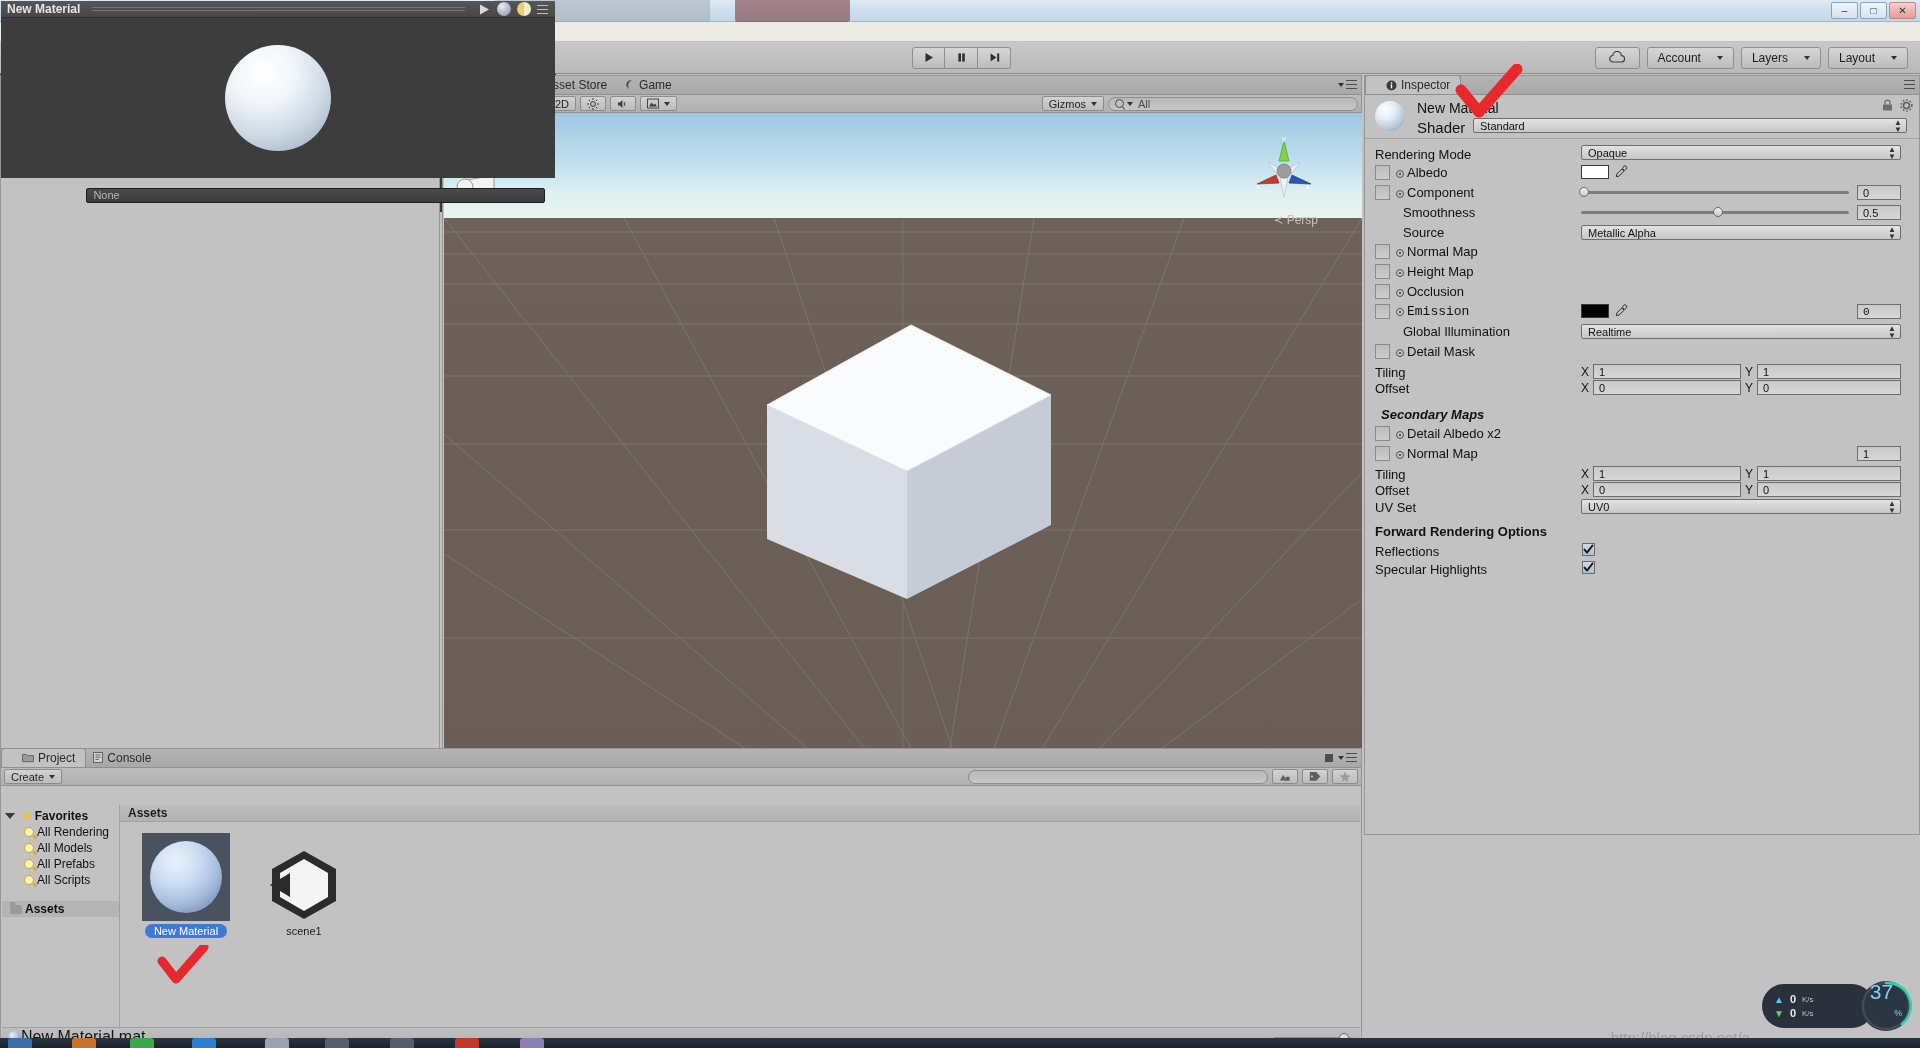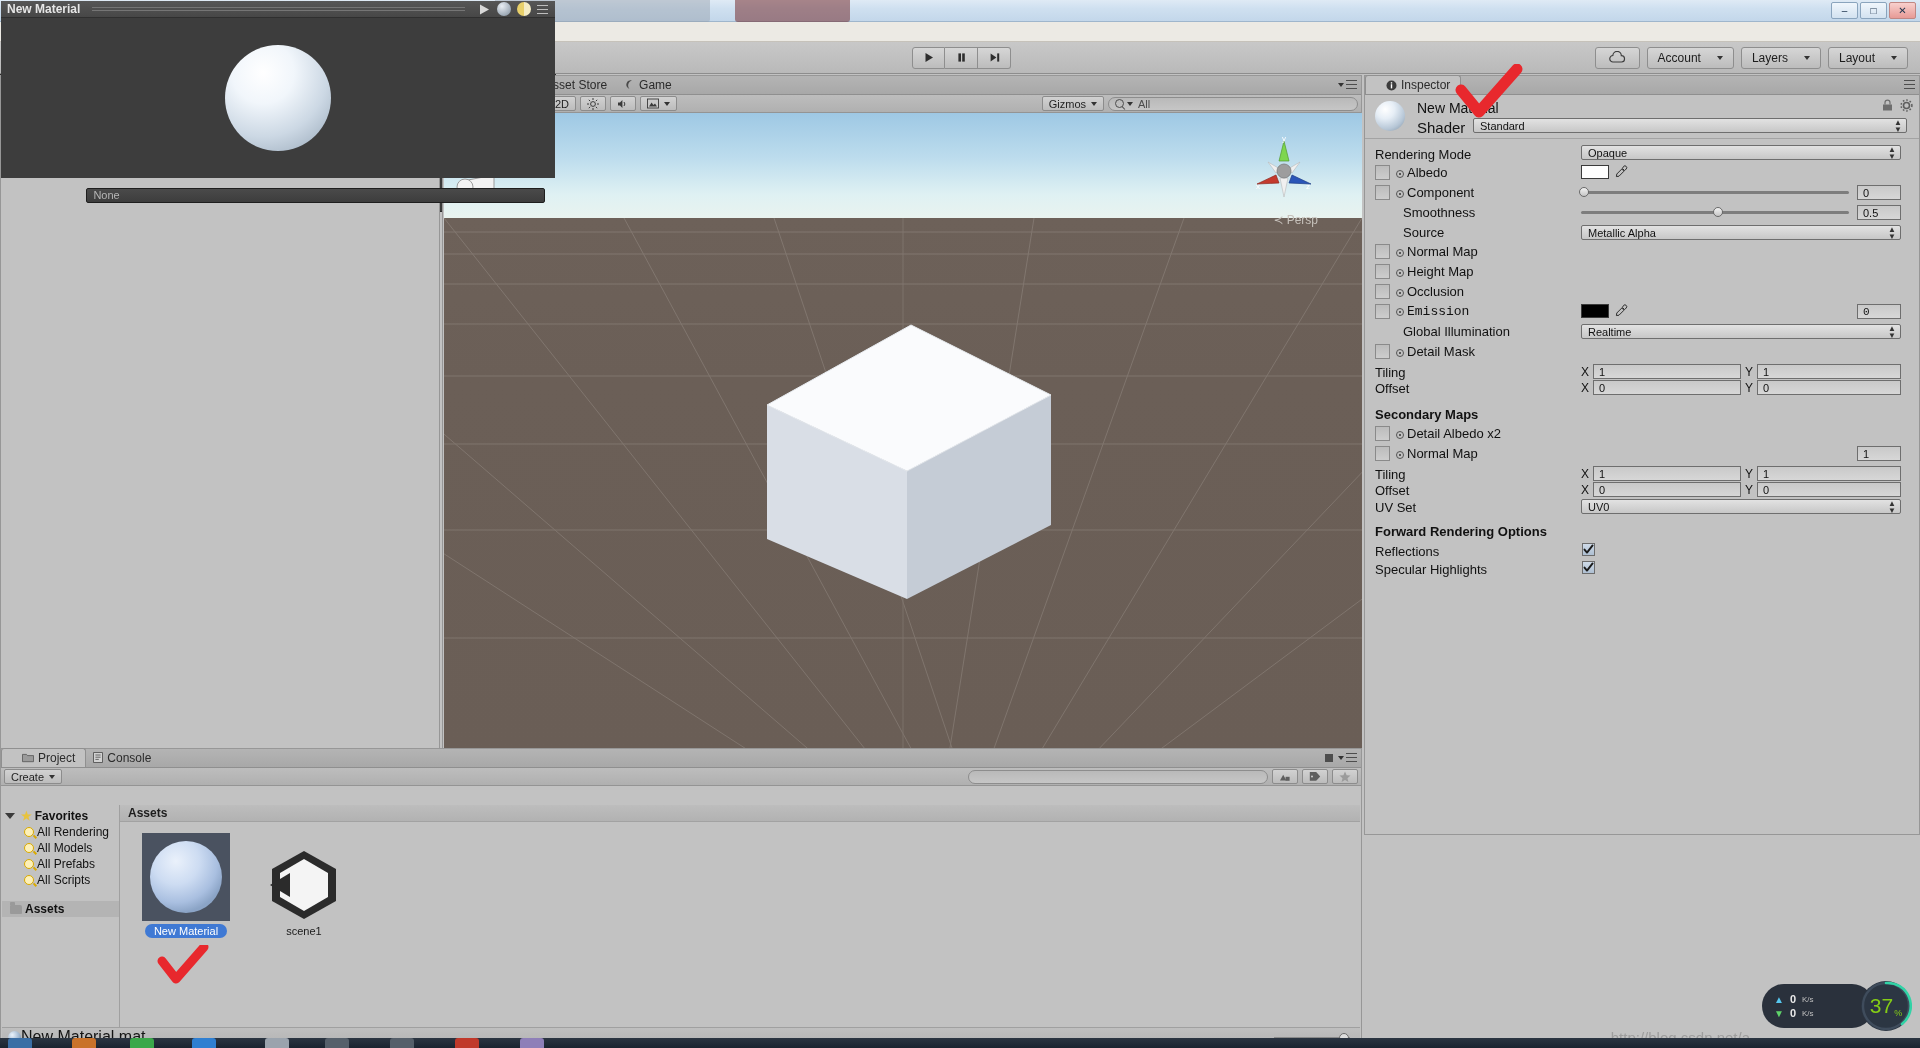--- a/index.html
+++ b/index.html
@@ -243,21 +243,21 @@
   .net-pill {
     position:absolute; left:0; top:4px; width:112px; height:44px; border-radius:22px;
     background:rgba(30,38,50,.93); display:flex; flex-direction:column; justify-content:center; padding-left:12px; gap:2px;
   }
   .net-line { display:flex; align-items:center; gap:6px; font-size:10px; color:#e9e9e9;}
   .net-line b { font-size:11px; }
   .net-line span.u { font-size:8px; color:#c0c0c0;}
   .arrow-up { color:#57c8f0; font-size:10px;}
   .arrow-dn { color:#5fd36a; font-size:10px;}
   .gauge { position:absolute; right:0; top:0; width:52px; height:52px; }
-  .gauge-txt { position:absolute; left:0; top:0; width:52px; height:52px; display:flex; align-items:center; justify-content:center; color:#84cc16; }
+  .gauge-txt { position:absolute; left:0; top:0; width:52px; height:52px; display:flex; justify-content:center; color:#7dd3fc; }
   .gauge-num { font-size:21px; }
   .gauge-pct { font-size:9px; align-self:flex-end; margin-bottom:14px; margin-left:1px;}
 
   .watermark { position:absolute; right:170px; bottom:2px; font-size:15px; color:rgba(120,120,120,.5);}
 
   
   .taskbar { position:absolute; left:0; bottom:0; width:1920px; height:10px;
     background:linear-gradient(to bottom,#2b3542,#1a2430); }
   .tb-ic { position:absolute; bottom:0; width:24px; height:10px; border-radius:3px 3px 0 0;}
 
@@ -867,21 +867,21 @@
 
       <div class="row" style="height:24px;">
         <span class="lbl" style="left:0; top:1px;">Offset</span>
         <span class="axis-lbl" style="left:206px; top:1px;">X</span>
         <div class="field" style="left:218px; top:0; width:148px;">0</div>
         <span class="axis-lbl" style="left:370px; top:1px;">Y</span>
         <div class="field" style="left:382px; top:0; width:144px;">0</div>
       </div>
 
       <div class="row" style="height:22px;">
-        <span class="lbl bold" style="left:0; top:3px;">Secondary Maps</span>
+        <span class="lbl bold" style="left:6px; top:3px;font-style:italic;">Secondary Maps</span>
       </div>
 
       <div class="row" style="height:20px;">
         <div class="tex-slot" style="left:0; top:0;"></div>
         <span class="lbl" style="left:21px; top:0;">
           <span class="radio-dot"></span><span>Detail Albedo x2</span>
         </span>
       </div>
 
       <div class="row" style="height:20px;">

